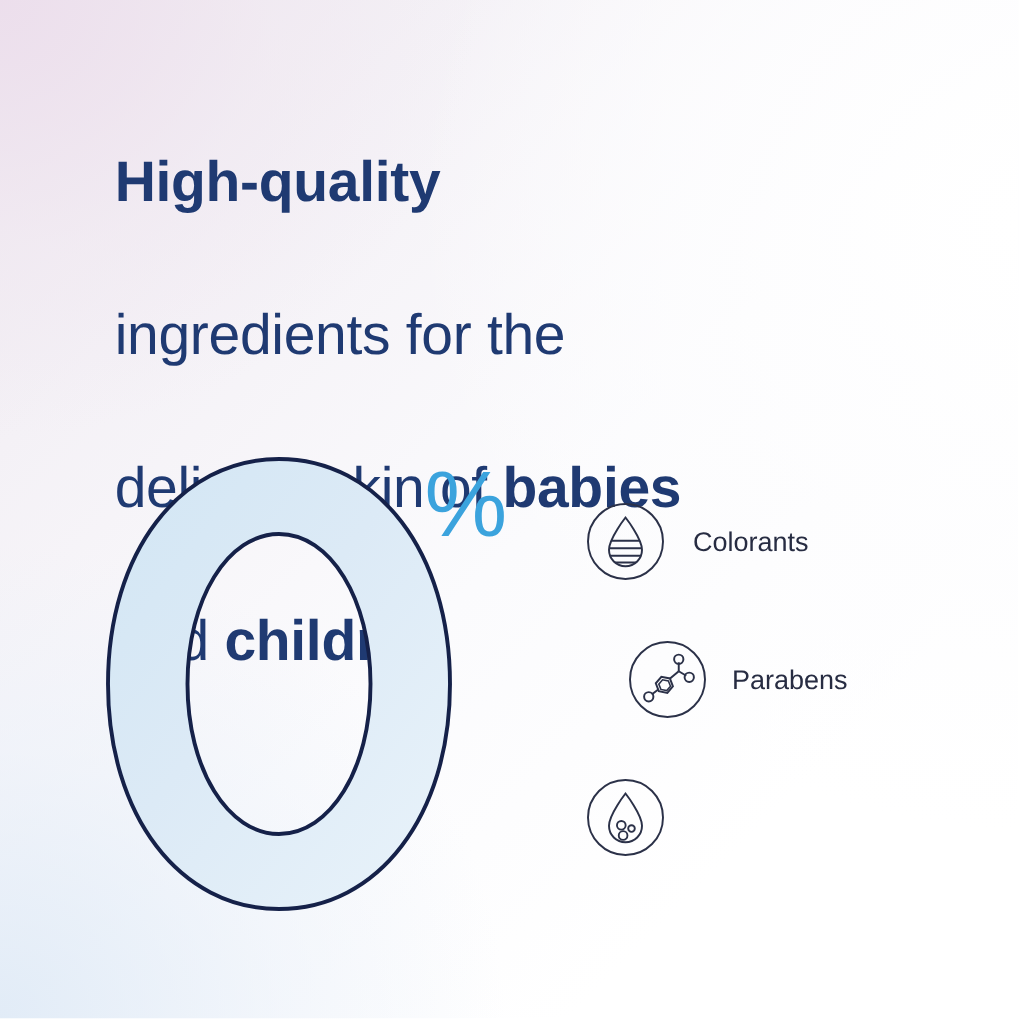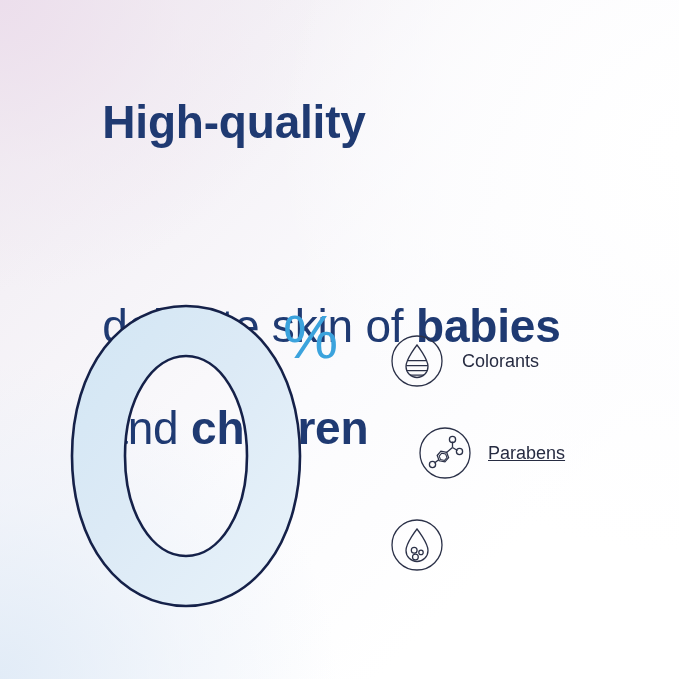--- a/index.html
+++ b/index.html
@@ -21,25 +21,25 @@
       radial-gradient(ellipse 60% 55% at 0% 0%, rgba(236,222,236,0.95) 0%, rgba(240,232,241,0.55) 45%, rgba(250,250,252,0) 78%),
       radial-gradient(ellipse 62% 58% at 0% 100%, rgba(221,233,246,0.85) 0%, rgba(233,240,249,0.5) 45%, rgba(250,251,253,0) 80%),
       radial-gradient(ellipse 70% 70% at 100% 22%, rgba(255,255,255,1) 0%, rgba(253,253,254,0.75) 50%, rgba(252,252,253,0) 85%),
       linear-gradient(135deg, #eee7ee 0%, #f4f1f6 22%, #fbfbfd 52%, #ffffff 78%, #ffffff 100%);
     overflow: hidden;
   }
 
   
   #headline {
     position: absolute;
-    left: 52px;
+    left: 35px;
     top: 46px;
     width: 520px;
     color: #1f3a72;
-    font-size: 46px;
+    font-size: 38px;
     line-height: 51px;
     font-weight: 300;
     letter-spacing: -0.2px;
     white-space: pre-wrap;
   }
   #headline .b { font-weight: 700; }
 
   
   #zero-wrap {
     position: absolute;
@@ -85,30 +85,30 @@
   }
   .icon-badge svg { display: block; width: 54px; height: 54px; }
 
   .icon-label {
     margin-left: 18px;
     font-size: 18px;
     font-weight: 400;
     color: #272c42;
     white-space: nowrap;
   }
-  .icon-row.r1 .icon-label { margin-left: 16px; text-decoration: underline; }
+  .icon-row.r1 .icon-label { margin-left: 16px; }
 </style>
 </head>
 <body>
 
 <div id="canvas">
 
   <div id="headline">
     <span class="b">High-quality</span><br>
-    <br>
+    <span>ingredients for the</span><br>
     <span>delicate skin of </span><span class="b">babies</span><br>
     <span>and </span><span class="b">children</span>
   </div>
 
   <div id="zero-wrap">
     <svg viewBox="0 0 260 316" xmlns="http://www.w3.org/2000/svg" aria-hidden="true">
       <defs>
         <linearGradient id="zeroFill" x1="0" y1="0" x2="1" y2="1">
           <stop offset="0%" stop-color="#d2e6f4"></stop>
           <stop offset="45%" stop-color="#dceaf6"></stop>

